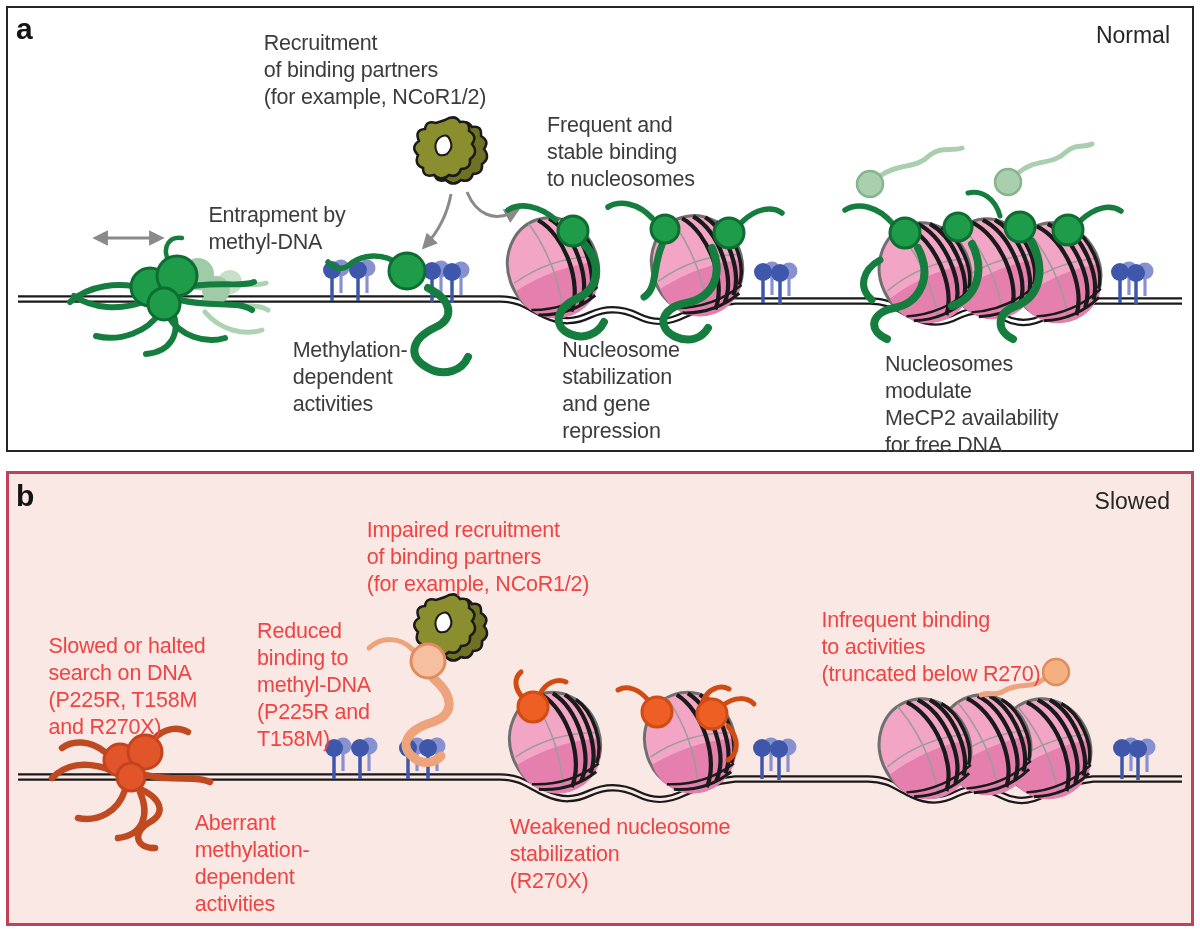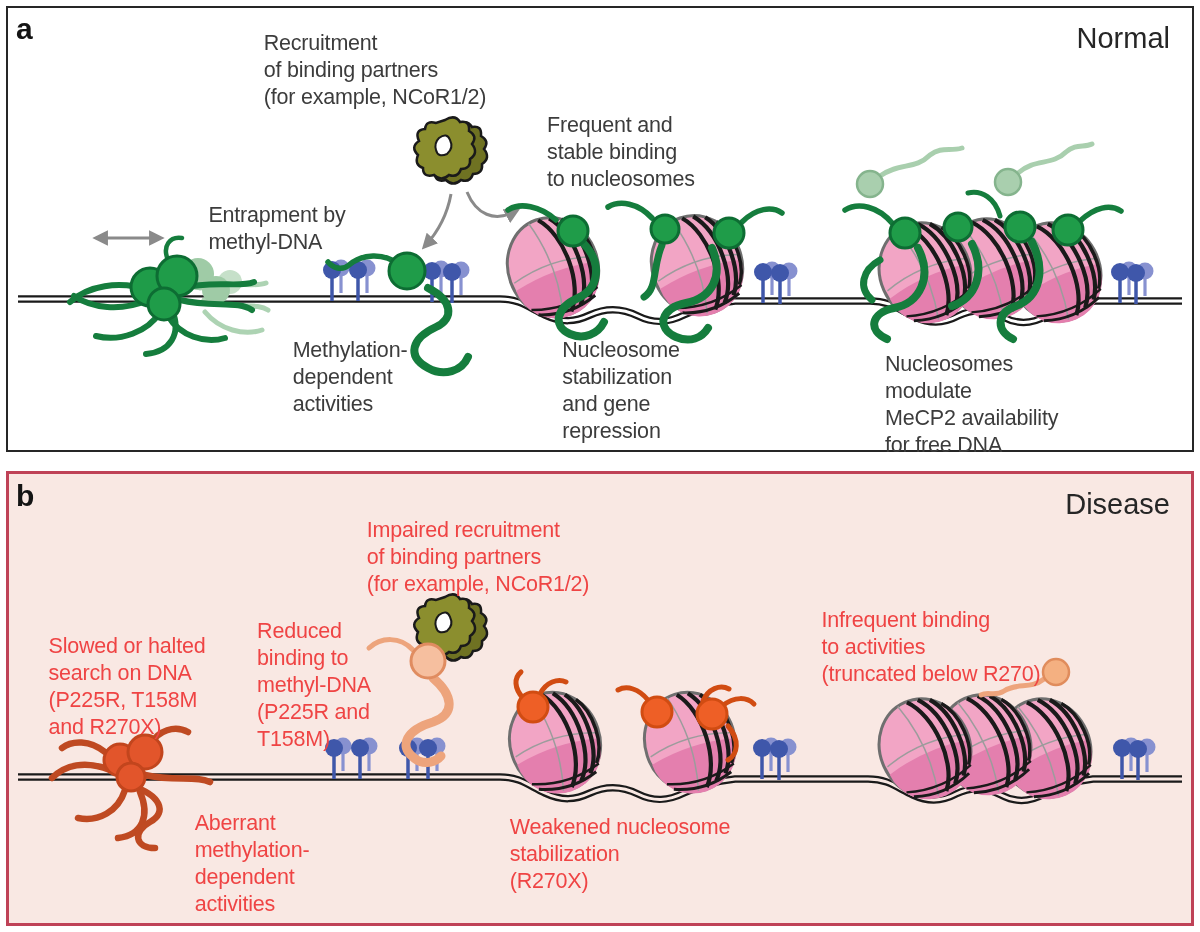--- a/index.html
+++ b/index.html
@@ -6,21 +6,21 @@
   #stage{position:relative;width:1200px;height:932px;background:#ffffff;overflow:hidden;
          font-family:"Liberation Sans", sans-serif;}
   .panel{position:absolute;box-sizing:border-box;}
   #panelA{left:6px;top:6px;width:1188px;height:446px;border:2.5px solid #262626;background:#ffffff;}
   #panelB{left:6px;top:471px;width:1188px;height:455px;border:3px solid #bf4257;background:#f9e8e3;}
   #art{position:absolute;left:0;top:0;pointer-events:none;}
   .lbl{position:absolute;transform:translateX(-50%);text-align:left;white-space:pre-line;
        font-size:21.5px;line-height:1.26;letter-spacing:-0.2px;}
   .lbl-a{color:#3c3c3c;}
   .lbl-b{color:#ef4444;}
-  .hdr{position:absolute;font-size:29px;color:#262626;}
+  .hdr{position:absolute;font-size:23px;color:#262626;}
   .plabel{position:absolute;font-size:30px;font-weight:700;color:#141414;}
 </style>
 </head>
 <body>
 
 <div id="stage">
 
   <div id="panelA" class="panel"></div>
   <div id="panelB" class="panel"></div>
 
@@ -211,21 +211,21 @@
 
     <g fill="none" stroke-linecap="round">
       <path d="M1044,679 C1030,690 1018,682 1004,691 C995,697 988,691 981,695" stroke="#eda47c" stroke-width="5"></path>
       <circle cx="1056" cy="672" r="13" fill="#f4b081" stroke="#e08c5c" stroke-width="2.5"></circle>
     </g>
   </svg>
 
   <div class="plabel" style="left:16px;top:12px">a</div>
   <div class="hdr" style="right:30px;top:22px">Normal</div>
   <div class="plabel" style="left:16px;top:479px">b</div>
-  <div class="hdr" style="right:30px;top:488px">Disease</div>
+  <div class="hdr" style="right:30px;top:488px">Slowed</div>
 
   <div class="lbl lbl-a" style="left:375px;top:30px">Recruitment
 of binding partners
 (for example, NCoR1/2)</div>
   <div class="lbl lbl-a" style="left:621px;top:112px">Frequent and
 stable binding
 to nucleosomes</div>
   <div class="lbl lbl-a" style="left:277px;top:202px">Entrapment by
 methyl-DNA</div>
   <div class="lbl lbl-a" style="left:350px;top:337px">Methylation-

